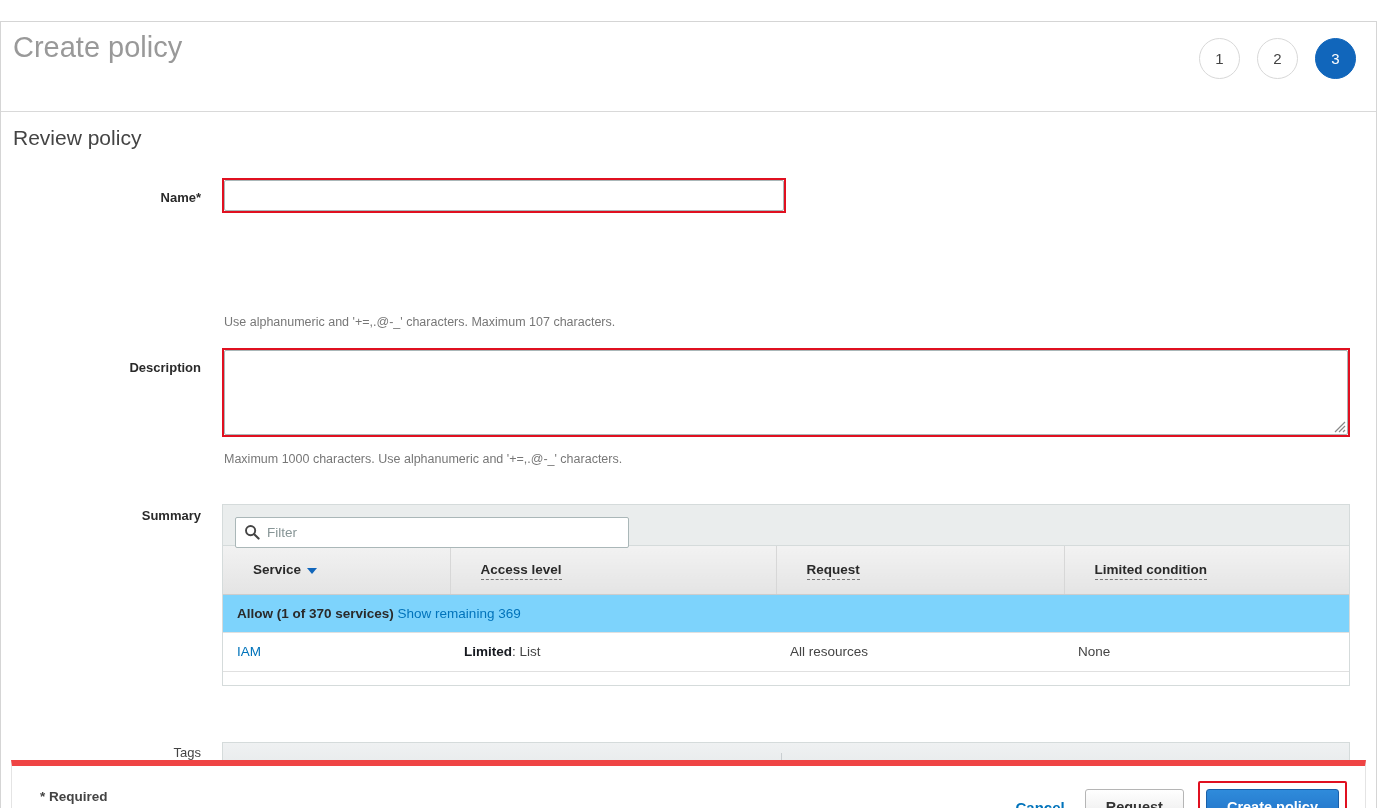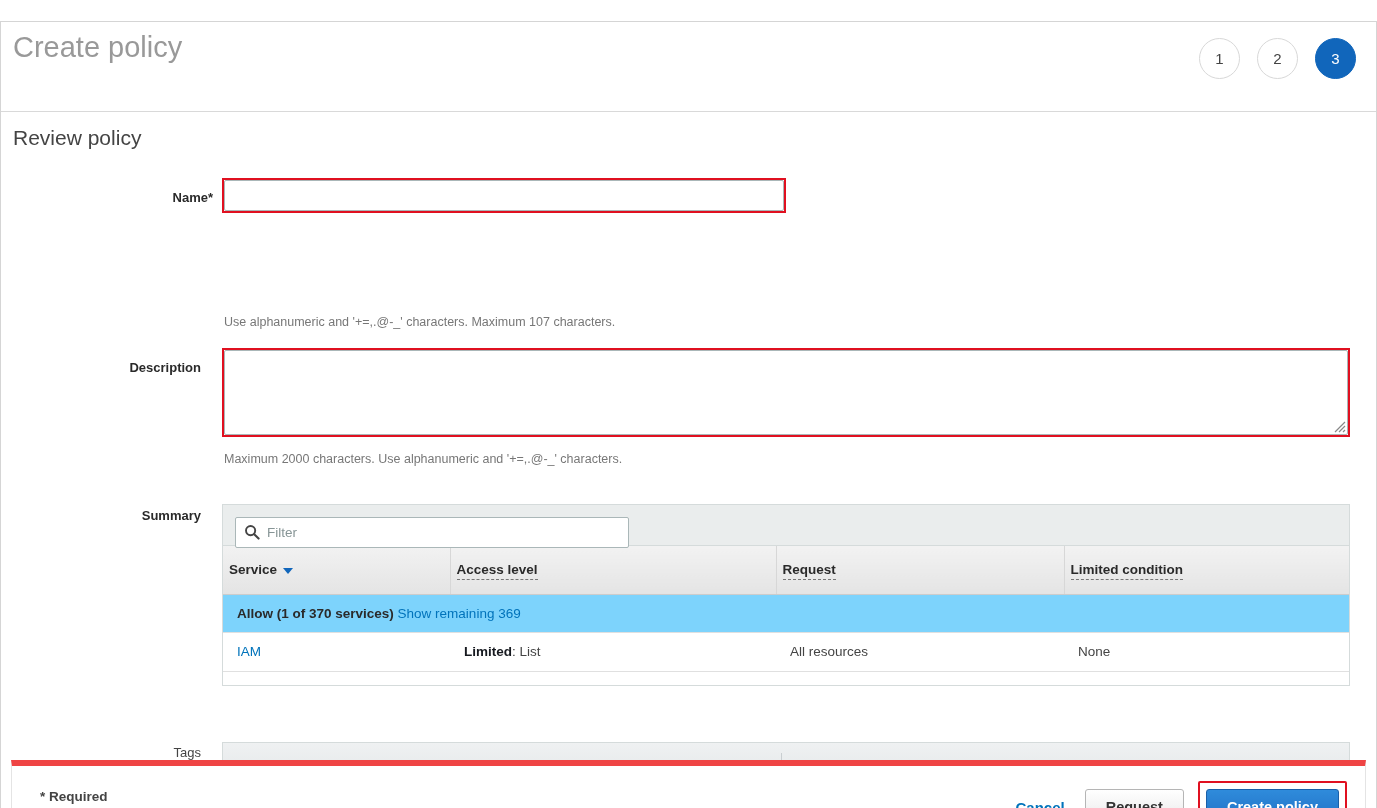--- a/index.html
+++ b/index.html
@@ -172,21 +172,21 @@
     table-layout: fixed;
   }
   table.summary th {
     background: linear-gradient(to bottom, #f2f2f2 0%, #e4e4e4 100%);
     border-bottom: 1px solid #cccccc;
     border-right: 1px solid #d7d7d7;
     font-size: 13.5px;
     font-weight: bold;
     color: #2a2a2a;
     text-align: left;
-    padding: 11px 0 11px 6px;
+    padding: 11px 0 11px 30px;
     height: 48px;
     box-sizing: border-box;
     vertical-align: middle;
   }
   table.summary th:last-child { border-right: none; }
   .dotted-label {
     border-bottom: 1px dashed #777777;
     padding-bottom: 2px;
   }
   .sort-caret-down {
@@ -369,33 +369,33 @@
       <div class="step active">
         <span>3</span>
       </div>
     </div>
   </div>
 
   <div class="content">
 
     <div class="section-title">Review policy</div>
 
-    <div class="form-label" style="left:12px; top:78px;">Name*</div>
+    <div class="form-label" style="left:0; top:78px;">Name*</div>
     <input class="text-input" style="left: 223px; top: 68px; width: 560px; height: 31px;" value="" placeholder="">
     <div class="redbox" style="left:221px; top:66px; width:564px; height:35px;"></div>
 
     <div class="helper-text" style="left:223px; top:203px;">Use alphanumeric and '+=,.@-_' characters. Maximum 107 characters.</div>
 
     <div class="form-label" style="left:0; top:248px;">Description</div>
     <textarea class="text-input" style="left: 223px; top: 238px; width: 1124px; height: 85px;" placeholder=""></textarea>
     <svg class="resize-grip" style="left:1332px; top:308px;" viewBox="0 0 13 13">
       <path d="M12 2 L2 12 M12 6 L6 12 M12 10 L10 12" stroke="#888888" stroke-width="1.2" fill="none"></path>
     </svg>
     <div class="redbox" style="left:221px; top:236px; width:1128px; height:89px;"></div>
-    <div class="helper-text" style="left:223px; top:340px;">Maximum 2000 characters. Use alphanumeric and '+=,.@-_' characters.</div>
+    <div class="helper-text" style="left:223px; top:340px;">Maximum 1000 characters. Use alphanumeric and '+=,.@-_' characters.</div>
 
     <div class="form-label" style="left:0; top:396px;">Summary</div>
     <div class="panel" style="left:221px; top:392px; width:1128px; height:182px;">
       <div class="filter-bar">
         <div class="filter-input-wrap">
           <svg class="search-icon" viewBox="0 0 16 16">
             <circle cx="6.6" cy="6.6" r="4.6" stroke="#444444" stroke-width="1.9" fill="none"></circle>
             <line x1="10.2" y1="10.2" x2="14.6" y2="14.6" stroke="#444444" stroke-width="2.1" stroke-linecap="round"></line>
           </svg>
           <input class="filter-input" type="text" value="" placeholder="Filter" style="">

